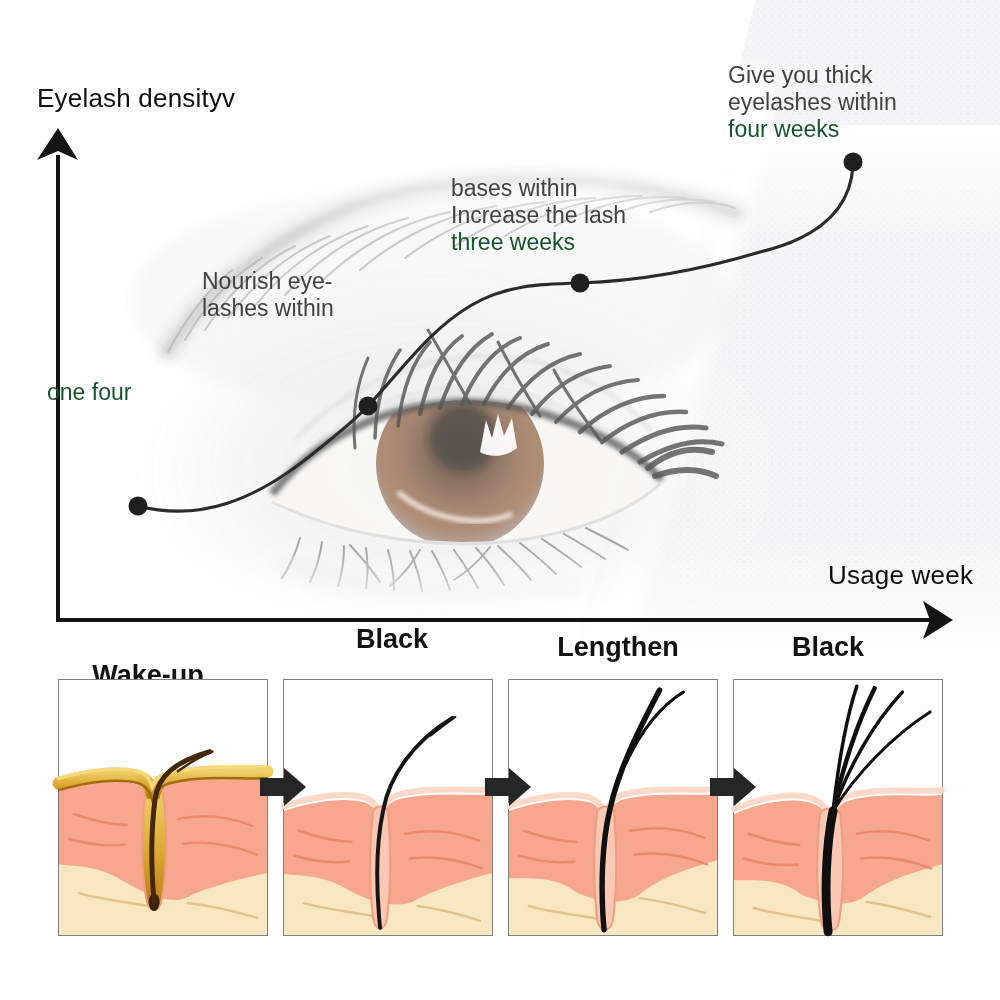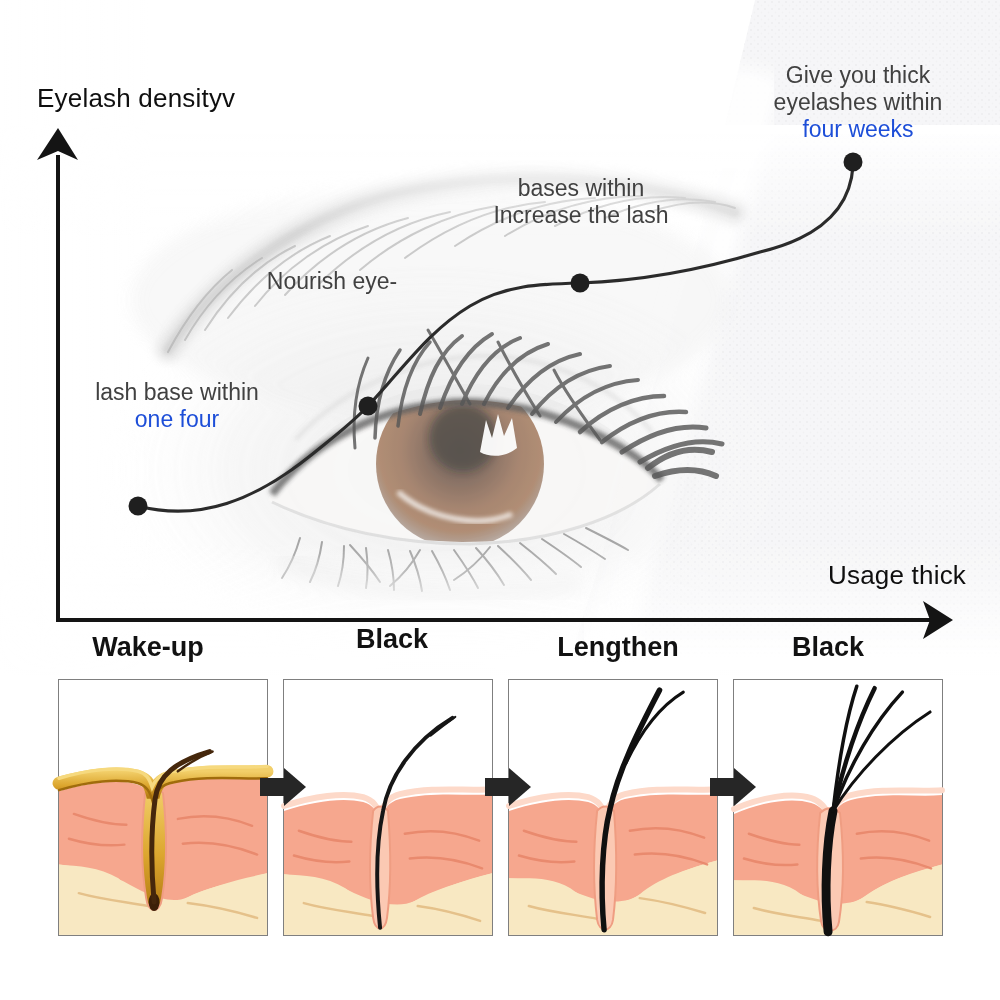--- a/index.html
+++ b/index.html
@@ -5,25 +5,25 @@
   html,body{margin:0;padding:0;background:#ffffff;}
   .canvas{
     position:relative;width:1000px;height:1000px;overflow:hidden;
     background:#ffffff;font-family:"Liberation Sans",sans-serif;
   }
   .abs{position:absolute;}
   .axis-title{
     font-weight:400;font-size:26px;color:#0f0f0f;letter-spacing:0.2px;white-space:nowrap;
   }
   .annotation{
-    text-align:center;font-size:23px;line-height:27px;color:#414141;
+    text-align:left;font-size:23px;line-height:27px;color:#414141;
     width:260px;transform:translateX(-50%);white-space:nowrap;
   }
   .annotation .ln{display:block;}
-  .annotation .hl{display:block;color:#1d4ed8;}
+  .annotation .hl{display:block;color:#14532d;}
   .stage-label{
     font-size:27px;font-weight:700;color:#121212;transform:translateX(-50%);white-space:nowrap;
   }
   .panel{
     position:absolute;width:210px;height:257px;background:#ffffff;
     border:1.5px solid #7f7f7f;box-sizing:border-box;
   }
   .panel svg{display:block;width:100%;height:100%;}
   svg{overflow:visible;}
 </style>
@@ -194,44 +194,45 @@
       <polygon points="58,128 37,160 58,151 78,160" fill="#141414"></polygon>
       <line x1="56" y1="620" x2="932" y2="620" stroke="#141414" stroke-width="4"></line>
       <polygon points="953,620 923,601 930,620 923,639" fill="#141414"></polygon>
     </g>
   </svg>
 
   <div class="abs axis-title" style="left:37px;top:83px">
     <span>Eyelash densityv</span>
   </div>
   <div class="abs axis-title" style="left:828px;top:560px">
-    <span>Usage thick</span>
+    <span>Usage week</span>
   </div>
 
   <div class="abs annotation" style="left:177px;top:379px">
-    <span class="ln">lash base within</span>
     <span class="hl">one four</span>
   </div>
 
   <div class="abs annotation" style="left:332px;top:268px">
     <span class="ln">Nourish eye-</span>
+    <span class="ln">lashes within</span>
   </div>
 
   <div class="abs annotation" style="left:581px;top:175px">
     <span class="ln">bases within</span>
     <span class="ln">Increase the lash</span>
+    <span class="hl">three weeks</span>
   </div>
 
   <div class="abs annotation" style="left:858px;top:62px">
     <span class="ln">Give you thick</span>
     <span class="ln">eyelashes within</span>
     <span class="hl">four weeks</span>
   </div>
 
-  <div class="abs stage-label" style="left:148px;top:632px">Wake-up</div>
+  <div class="abs stage-label" style="left:148px;top:660px">Wake-up</div>
   <div class="abs stage-label" style="left:392px;top:624px">Black</div>
   <div class="abs stage-label" style="left:618px;top:632px">Lengthen</div>
   <div class="abs stage-label" style="left:828px;top:632px">Black</div>
 
   <div class="panel" style="left:58px;top:679px">
     <svg viewBox="0 0 210 257">
       <defs>
         <linearGradient id="goldGrad" x1="0" y1="0" x2="0" y2="1">
           <stop offset="0%" stop-color="#f2cf6a"></stop>
             <stop offset="55%" stop-color="#dca62e"></stop>

